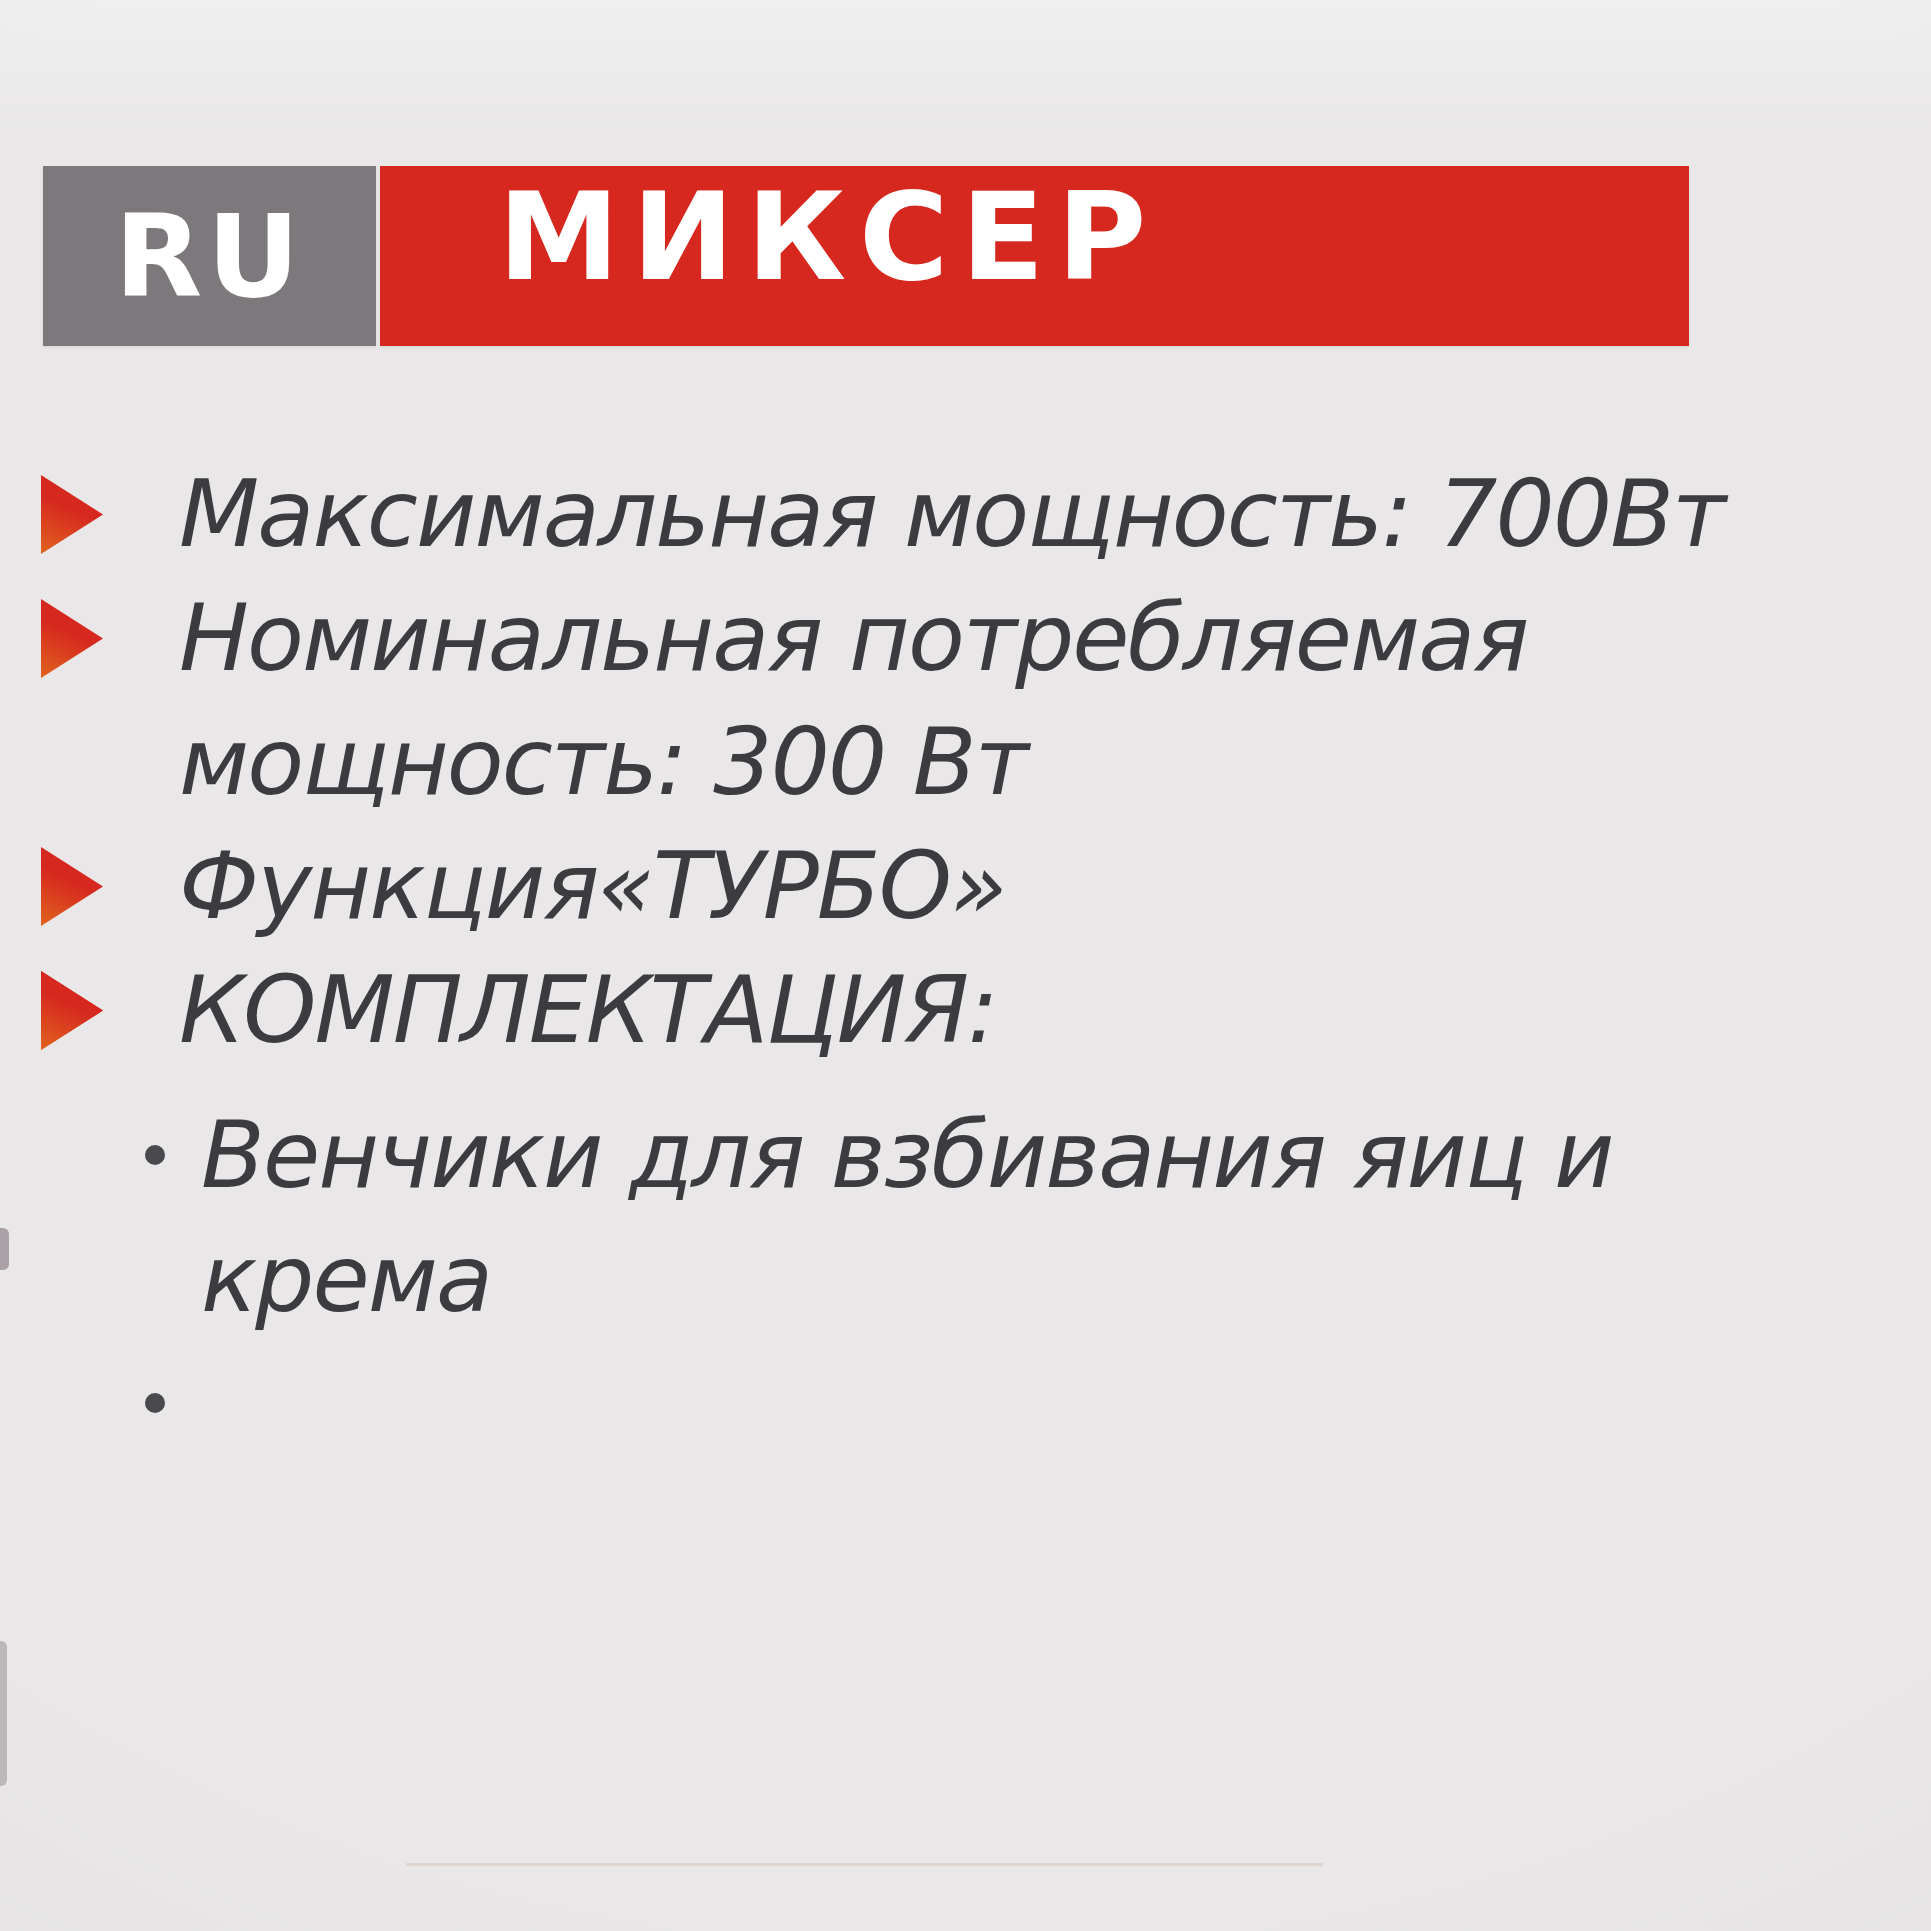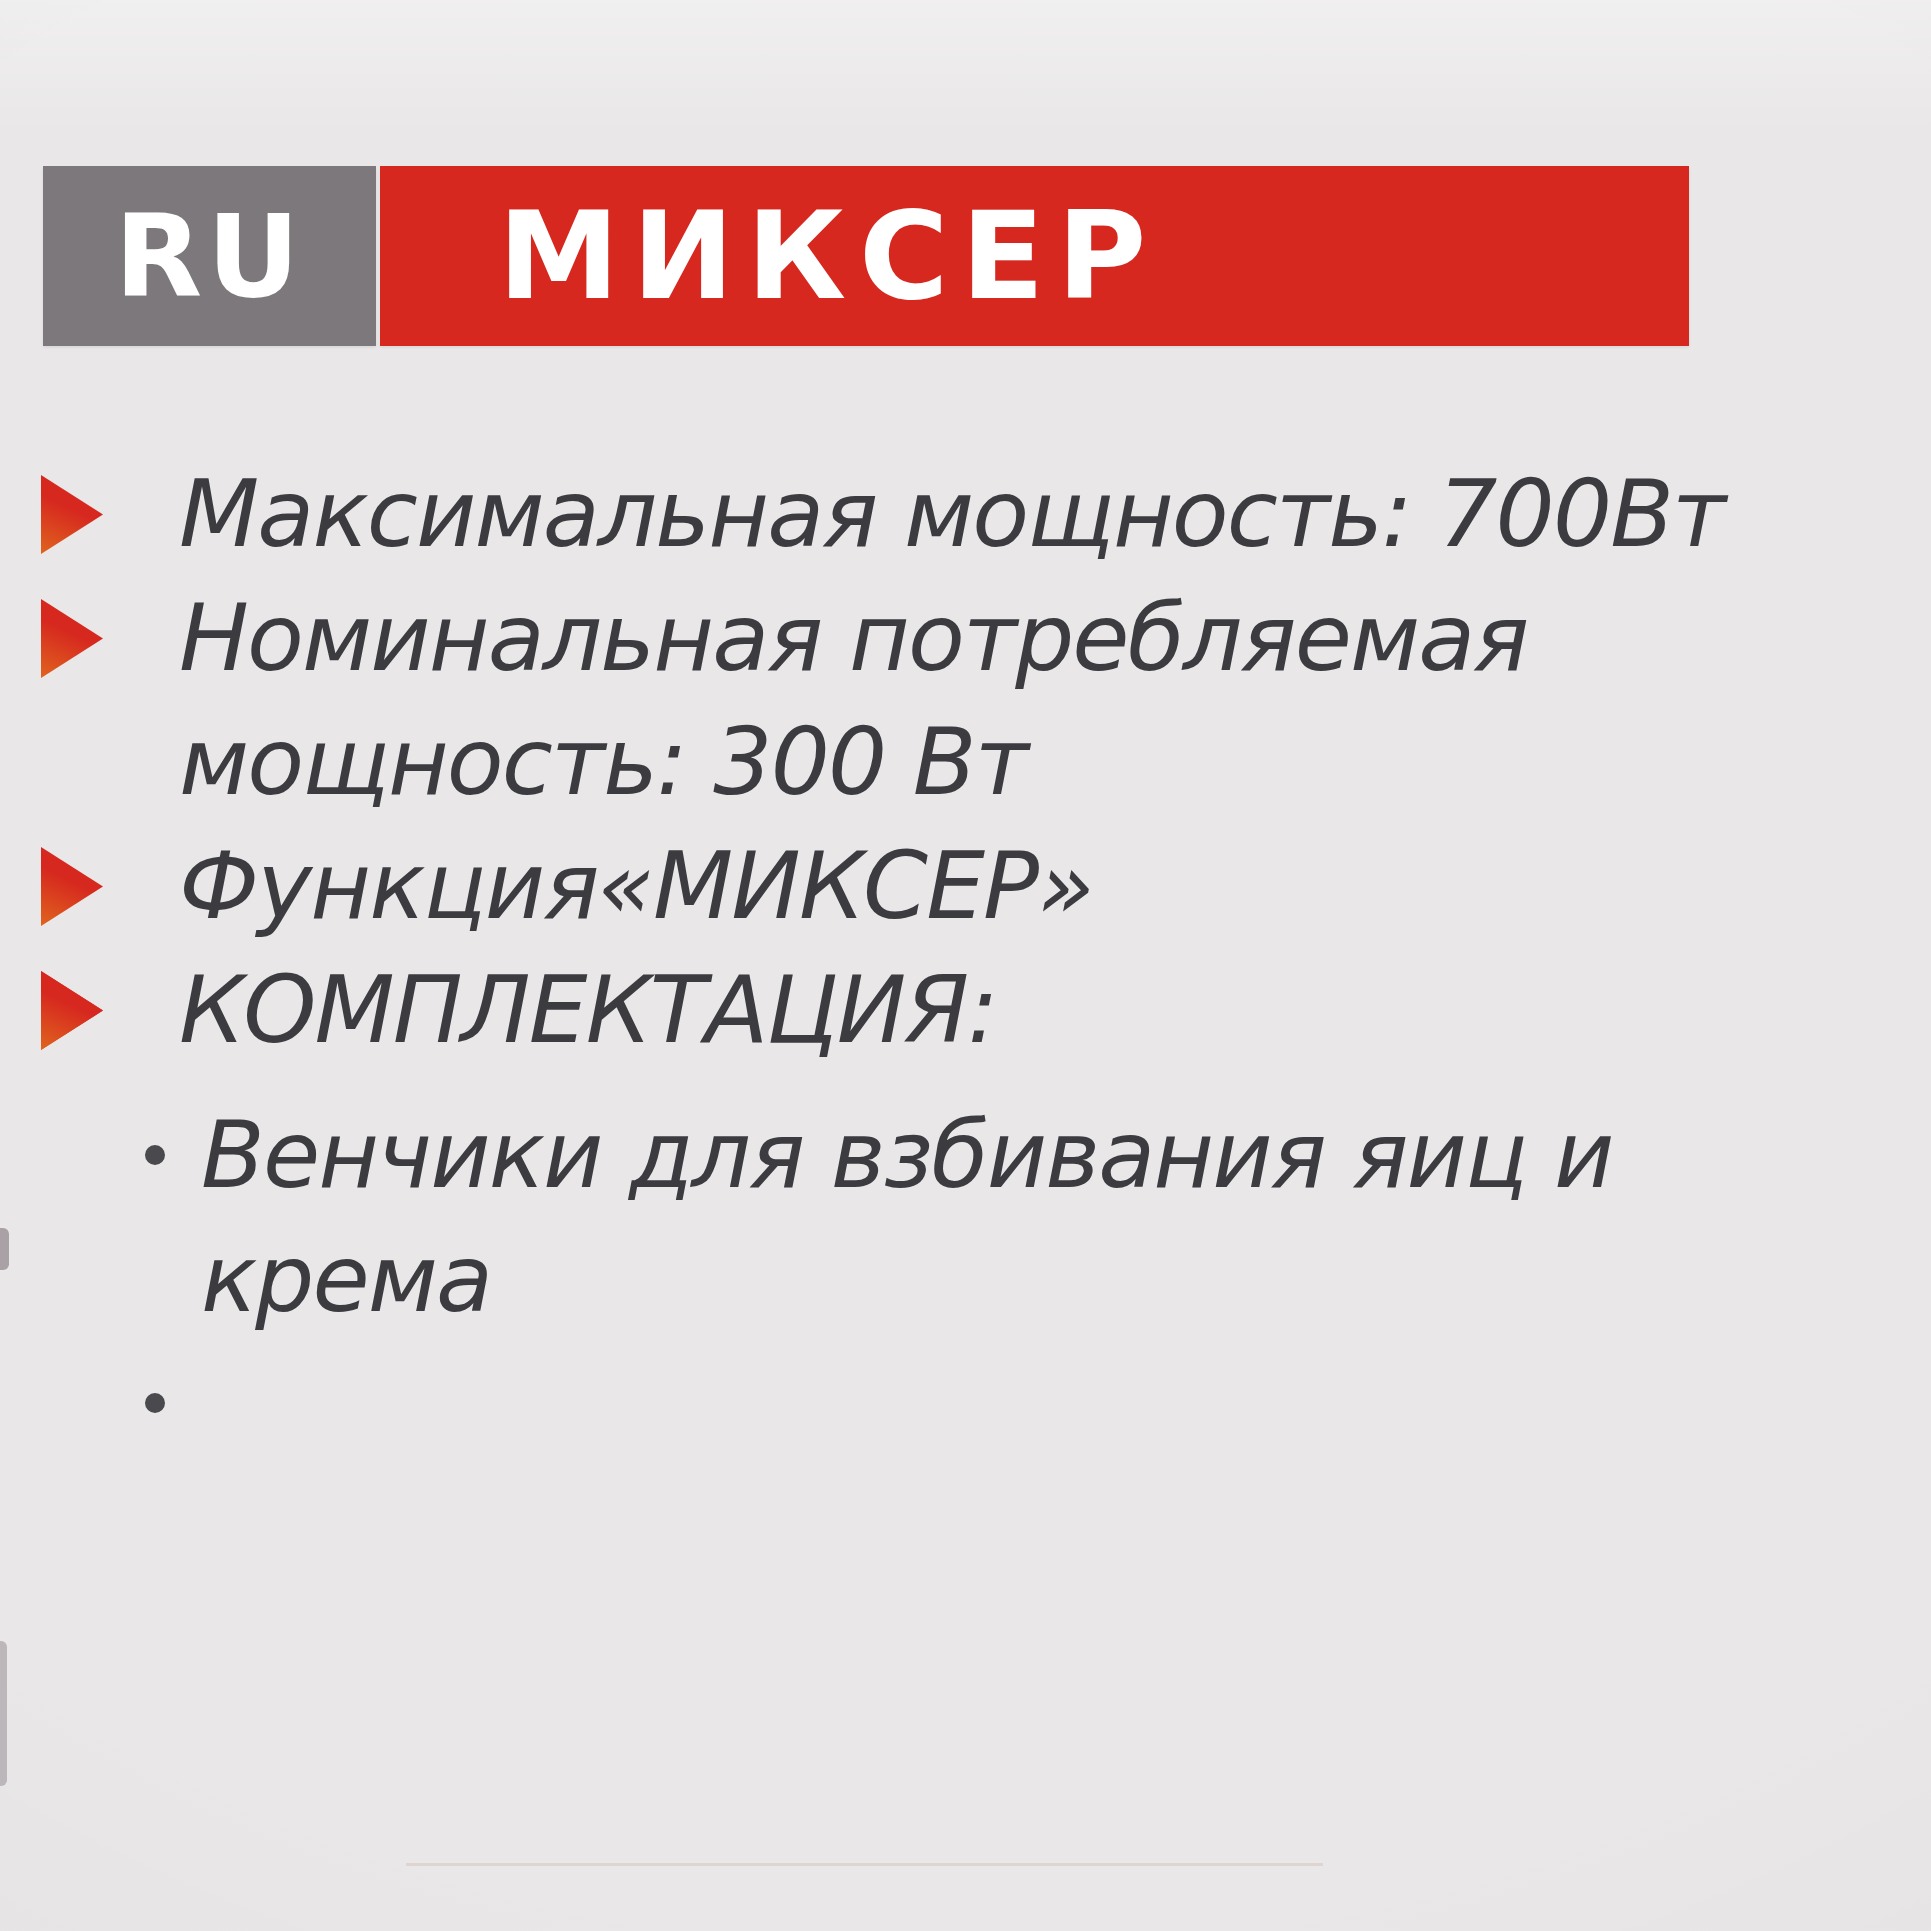--- a/index.html
+++ b/index.html
@@ -49,21 +49,21 @@
   .title-band {
     width: 1309px;
     height: 100%;
     margin-left: 3.9px;
     background: var(--accent-red, #d6281f);
     color: #ffffff;
     font-weight: bold;
     font-size: 122px;
     letter-spacing: 12.6px;
     display: flex;
-    align-items: center;
+    align-items: flex-start;
     padding-left: 118px;
     box-sizing: border-box;
     box-shadow: 0 1.9px 2.9px rgba(0,0,0,0.08);
   }
   .features {
     position: absolute;
     top: 452px;
     left: 0;
     width: 1931px;
     font-style: italic;
@@ -157,21 +157,21 @@
 
     <div class="feat">
       <span class="tri"></span>
       <div class="feat-text">Номинальная потребляемая
 мощность:  300 Вт</div>
     </div>
 
 
     <div class="feat">
       <span class="tri"></span>
-      <div class="feat-text">Функция«МИКСЕР»</div>
+      <div class="feat-text">Функция«ТУРБО»</div>
     </div>
 
     <div class="feat">
       <span class="tri"></span>
     </div>
 
     <div class="feat">
       <span class="tri"></span>
       <div class="feat-text">КОМПЛЕКТАЦИЯ:</div>
     </div>

